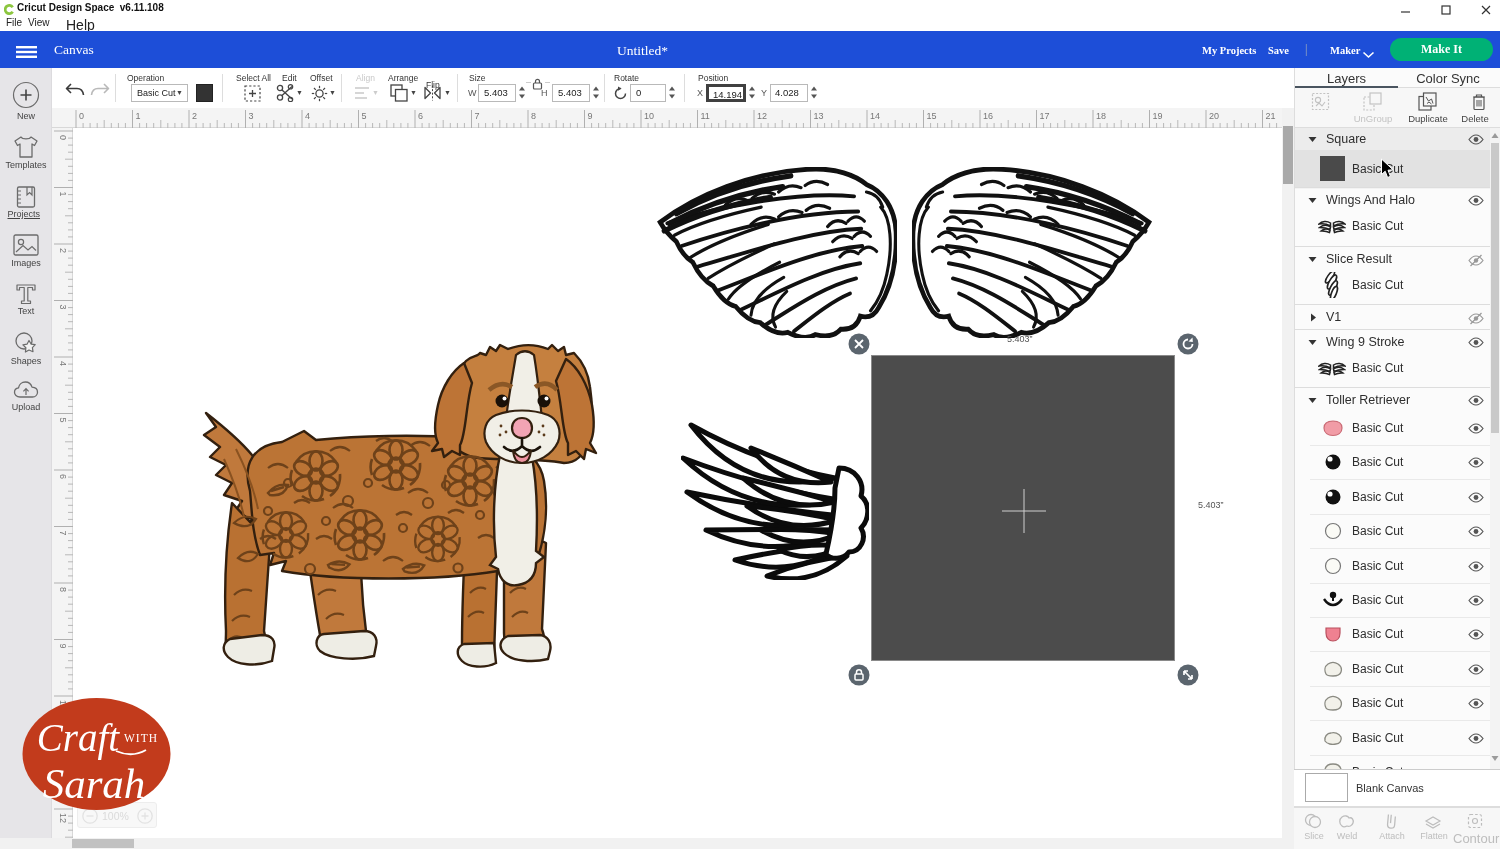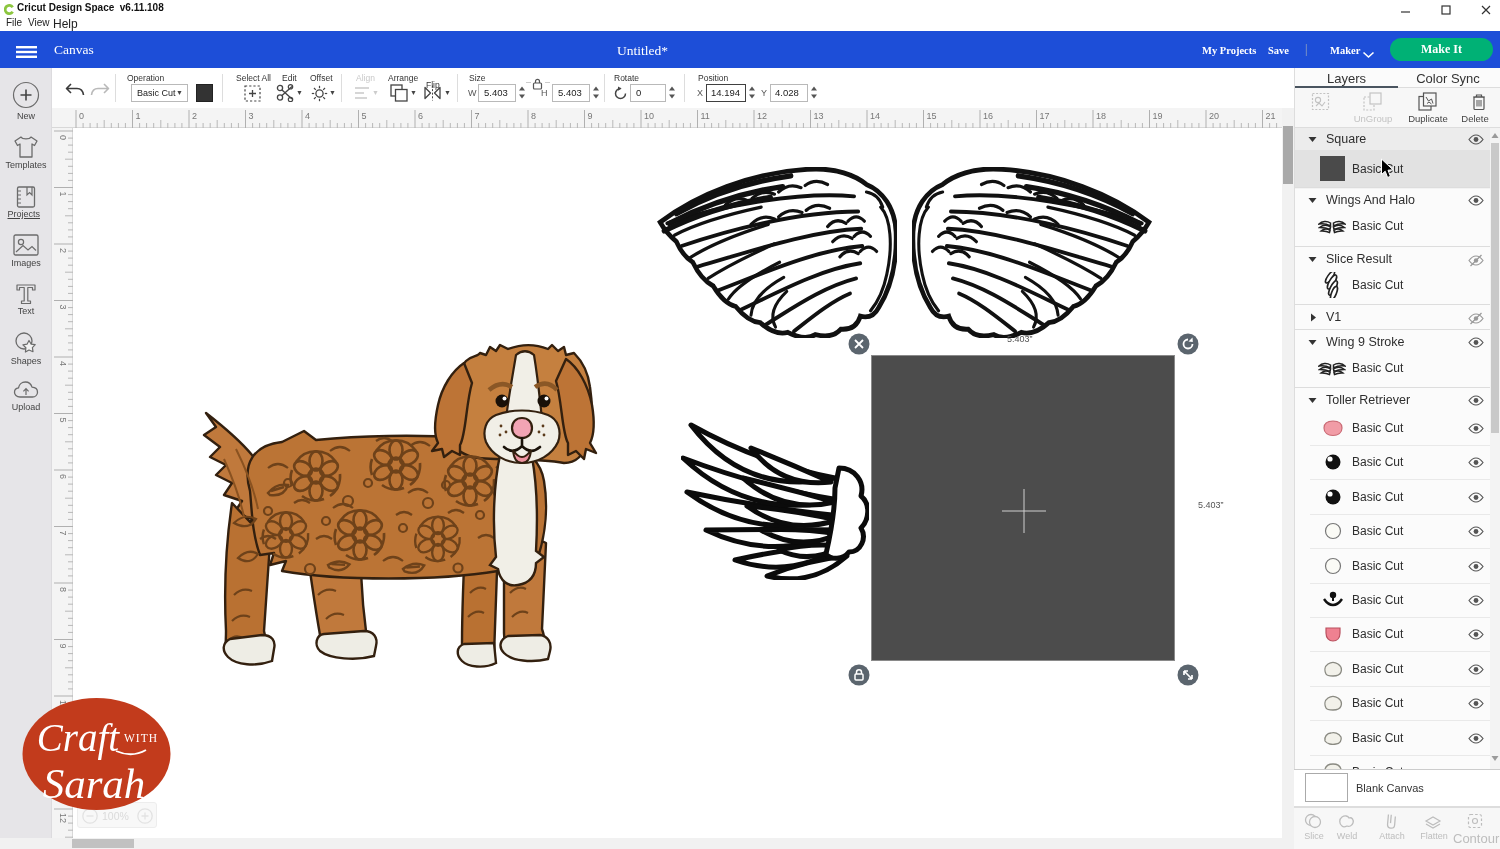--- a/index.html
+++ b/index.html
@@ -22,21 +22,21 @@
           <line x1="3" y1="8" x2="12" y2="8" stroke="#333" stroke-width="1.2"></line>
         </svg></div>
     <div class="abs" style="left:1438px;top:2px;width:16px;height:12px;"><svg width="16" height="12">
           <rect x="4" y="2" width="8" height="8" fill="none" stroke="#333" stroke-width="1.2"></rect>
         </svg></div>
     <div class="abs" style="left:1478px;top:2px;width:16px;height:12px;"><svg width="16" height="12">
           <path d="M4 2 L12 10 M12 2 L4 10" stroke="#333" stroke-width="1.2"></path>
         </svg></div>
     <div class="abs" style="left:6px;top:17px;font-size:10px;color:#222;">File</div>
     <div class="abs" style="left:28px;top:17px;font-size:10px;color:#222;">View</div>
-    <div class="abs" style="left:53px;top:17px;font-size:12px;color:#222;">Help</div>
+    <div class="abs" style="left:66px;top:17px;font-size:14px;color:#222;">Help</div>
   </div>
 
   <div class="abs" style="left:0;top:31px;width:1500px;height:37px;background:#1d4ed8;font-family:Liberation Serif, serif;">
     <div class="abs" style="left:16px;top:13px;width:21px;height:12px;">
       <svg width="21" height="12">
           <rect x="0" y="0" width="21" height="2.4" fill="#fff"></rect>
           <rect x="0" y="4.8" width="21" height="2.4" fill="#fff"></rect>
           <rect x="0" y="9.6" width="21" height="2.4" fill="#fff"></rect>
         </svg>
     </div>
@@ -215,21 +215,21 @@
         </svg></div>
     <div class="abs" style="left:630px;top:84px;width:36px;height:18px;border:1px solid #b9b9b9;background:#fff;font-size:9.5px;line-height:16px;padding-left:5px;color:#222;">0</div>
     <div class="abs" style="left:668px;top:85px;"><svg width="8" height="15">
           <path d="M4 1.5 L7 5.5 H1 Z" fill="#555"></path>
           <path d="M4 13.5 L1 9.5 H7 Z" fill="#555"></path>
         </svg></div>
     <div class="abs" style="left:684px;top:74px;width:1px;height:28px;background:#ddd;"></div>
 
     <div class="abs" style="left:698px;top:73px;">Position</div>
     <div class="abs" style="left:697px;top:88px;font-size:9px;color:#555;">X</div>
-    <div class="abs" style="left:706px;top:84px;width:40px;height:18px;border:1px solid #404040;background:#fff;font-size:9.5px;line-height:16px;padding-left:4px;color:#222;">14.194</div>
+    <div class="abs" style="left:706px;top:84px;width:40px;height:18px;border:3px solid #404040;background:#fff;font-size:9.5px;line-height:16px;padding-left:4px;color:#222;">14.194</div>
     <div class="abs" style="left:748px;top:85px;"><svg width="8" height="15">
           <path d="M4 1.5 L7 5.5 H1 Z" fill="#555"></path>
           <path d="M4 13.5 L1 9.5 H7 Z" fill="#555"></path>
         </svg></div>
     <div class="abs" style="left:761px;top:88px;font-size:9px;color:#555;">Y</div>
     <div class="abs" style="left:770px;top:84px;width:38px;height:18px;border:1px solid #b9b9b9;background:#fff;font-size:9.5px;line-height:16px;padding-left:4px;color:#222;">4.028</div>
     <div class="abs" style="left:810px;top:85px;"><svg width="8" height="15">
           <path d="M4 1.5 L7 5.5 H1 Z" fill="#555"></path>
           <path d="M4 13.5 L1 9.5 H7 Z" fill="#555"></path>
         </svg></div>

